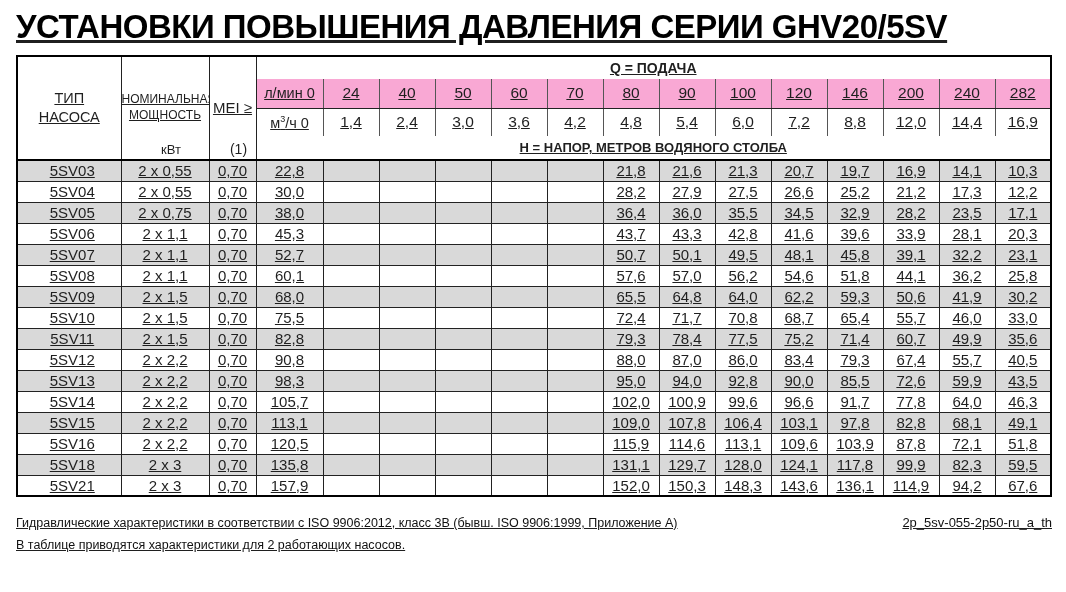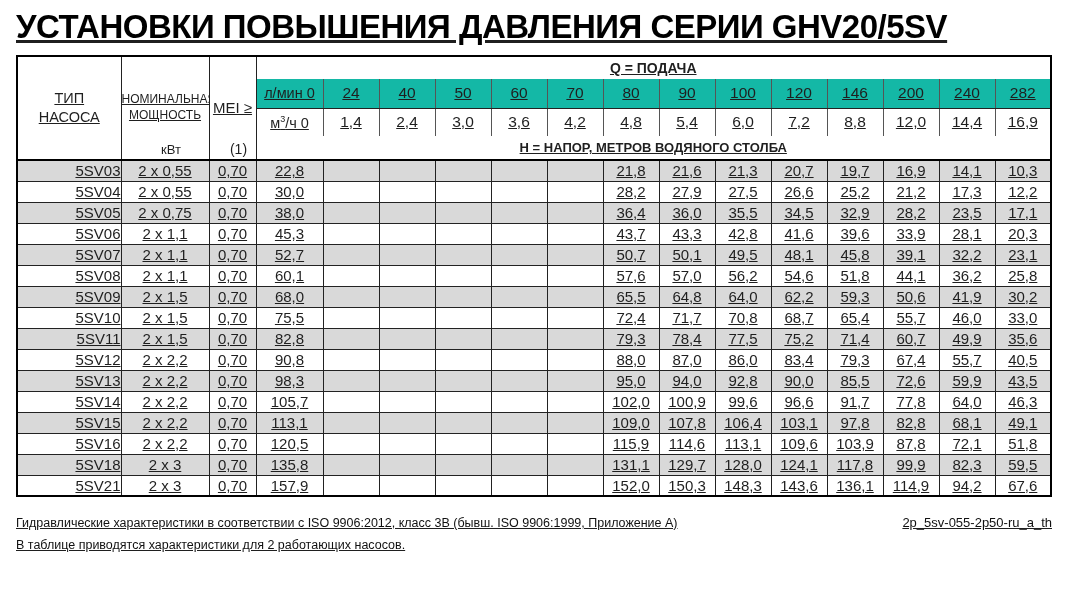--- a/index.html
+++ b/index.html
@@ -59,21 +59,21 @@
   tr.lmin-row { height: 29px; }
   tr.m3h-row  { height: 28px; }
   tr.h-row    { height: 24px; }
 
   th.qtitle {
     font-size: 14px; font-weight: bold;
     border-bottom: none; background: #fff;
   }
   #lmin-row th {
     border-bottom: 1px solid #222;
-    font-size: 15.5px; background: #14b8a6;
+    font-size: 15.5px; background: #f9a8d4;
   }
   #m3h-row th { font-size: 15.5px; background: #fff; }
   #lmin-row th:not(:first-child),
   #m3h-row th:not(:first-child) { border-left: 1px solid #555; }
   #lmin-row th.flow-label { font-size: 14.5px; }
   #m3h-row th.flow-label { font-size: 14.5px; }
   #m3h-row sup { font-size: 9px; vertical-align: super; }
   th.htitle {
     font-size: 13px; font-weight: bold;
     border-bottom: 2px solid #000; background: #fff;
@@ -81,21 +81,21 @@
 
   tbody tr { height: 21px; }
   tbody td {
     border: 1px solid #222;
     text-align: center;
     font-size: 15px;
     vertical-align: middle;
   }
   tbody tr:nth-child(odd)  { background: #d9d9d9; }
   tbody tr:nth-child(even) { background: #ffffff; }
-  tbody td.type { text-align: right; padding-left: 6px; margin-top: 23px; }
+  tbody td.type { text-align: center; padding-left: 6px; margin-top: 23px; }
 
   .footer {
     width: 1036px;
     margin-top: 15px;
     font-size: 12.5px;
     color: #111;
     line-height: 22px;
   }
   .f-row { display: flex; justify-content: space-between; align-items: baseline; }
   .doc-code { font-size: 13px; }

